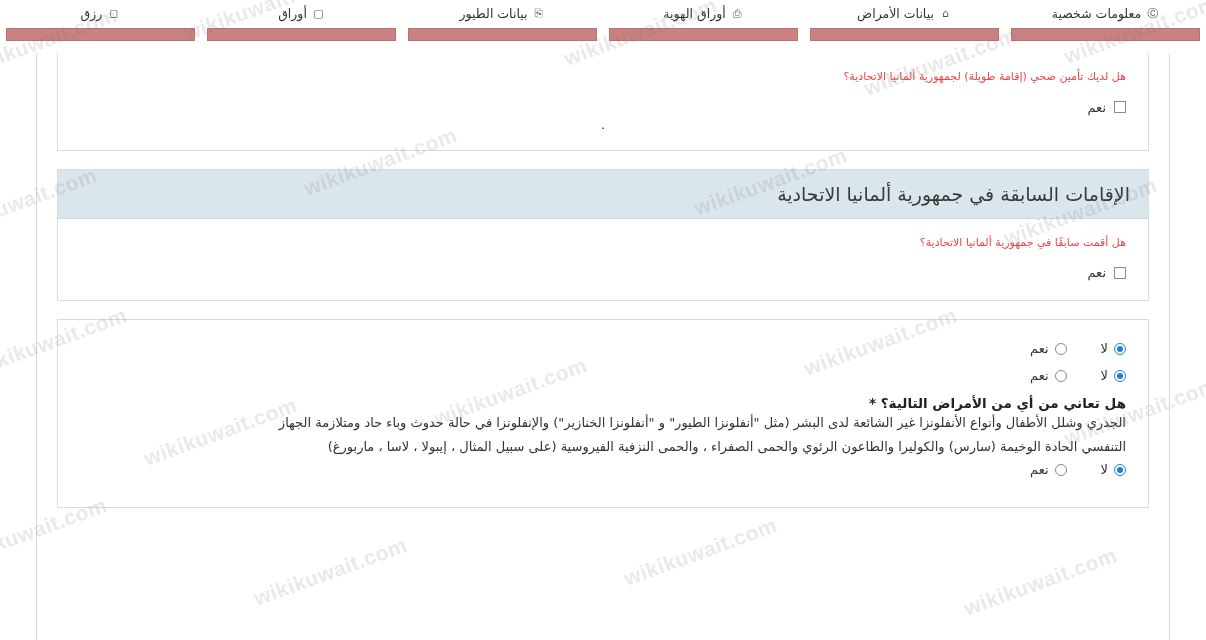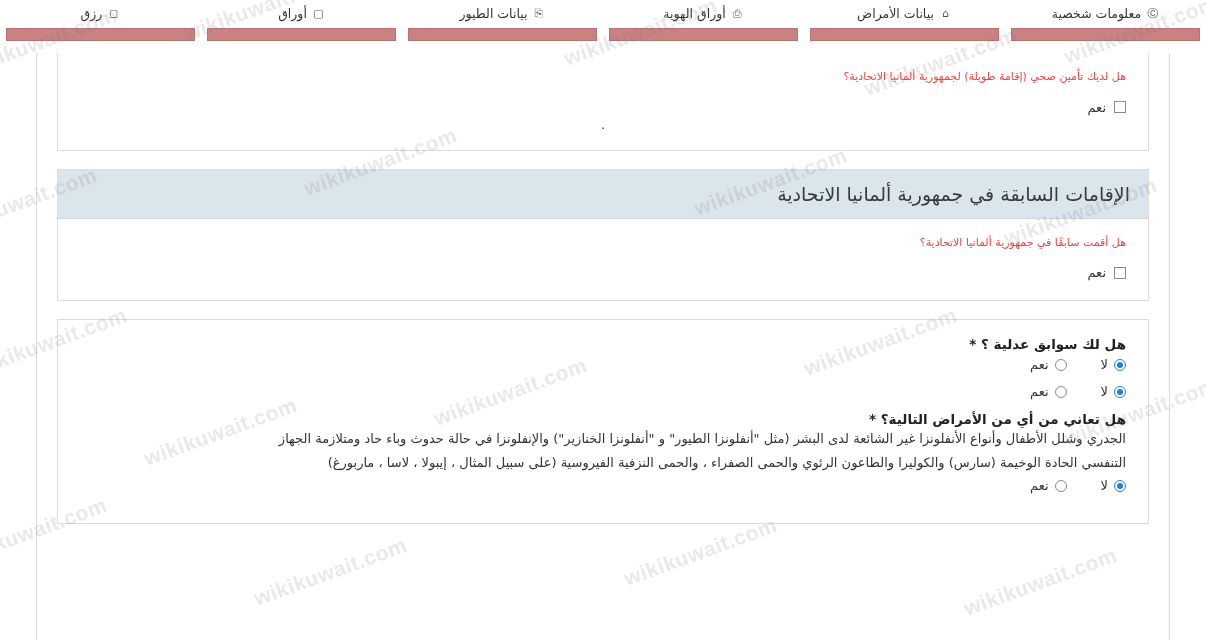--- a/index.html
+++ b/index.html
@@ -274,21 +274,20 @@
         <div class="chk-row">
           <span class="chkbox"></span>
           <span class="chk-label">نعم</span>
         </div>
       </div>
     </div>
 
     <div class="card">
       <div class="card-body">
 
-        <div class="label-q">هل لك سوابق عدلية ؟ *</div>
         <div class="radio-row">
           <div class="radio-item">
             <span class="radio checked"></span>
             <span class="radio-label">لا</span>
           </div>
           <div class="radio-item">
             <span class="radio"></span>
             <span class="radio-label">نعم</span>
           </div>
         </div>

